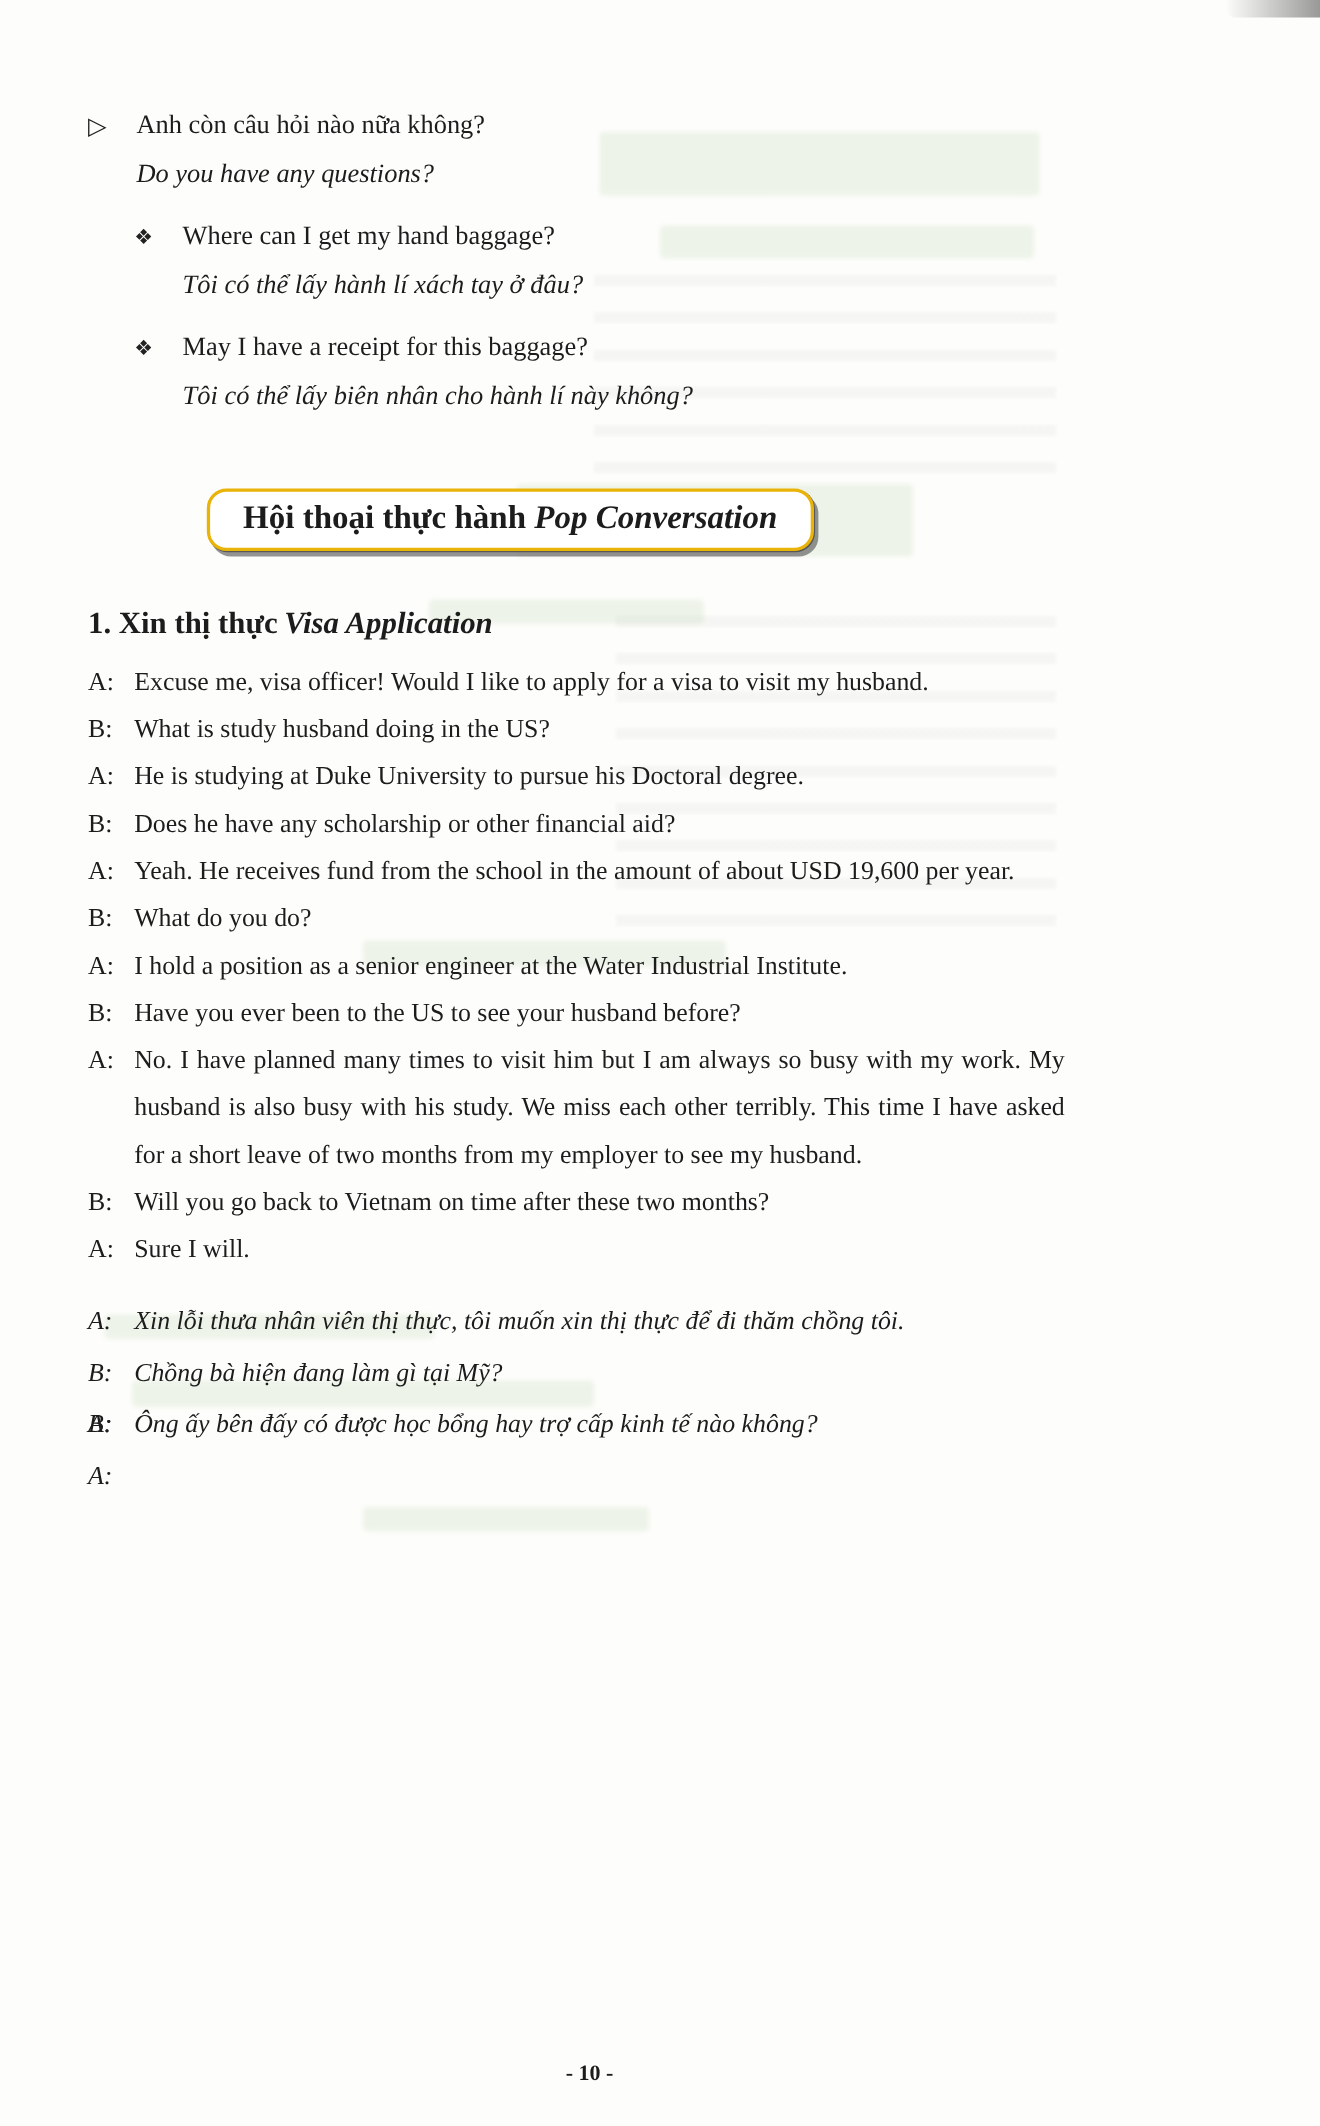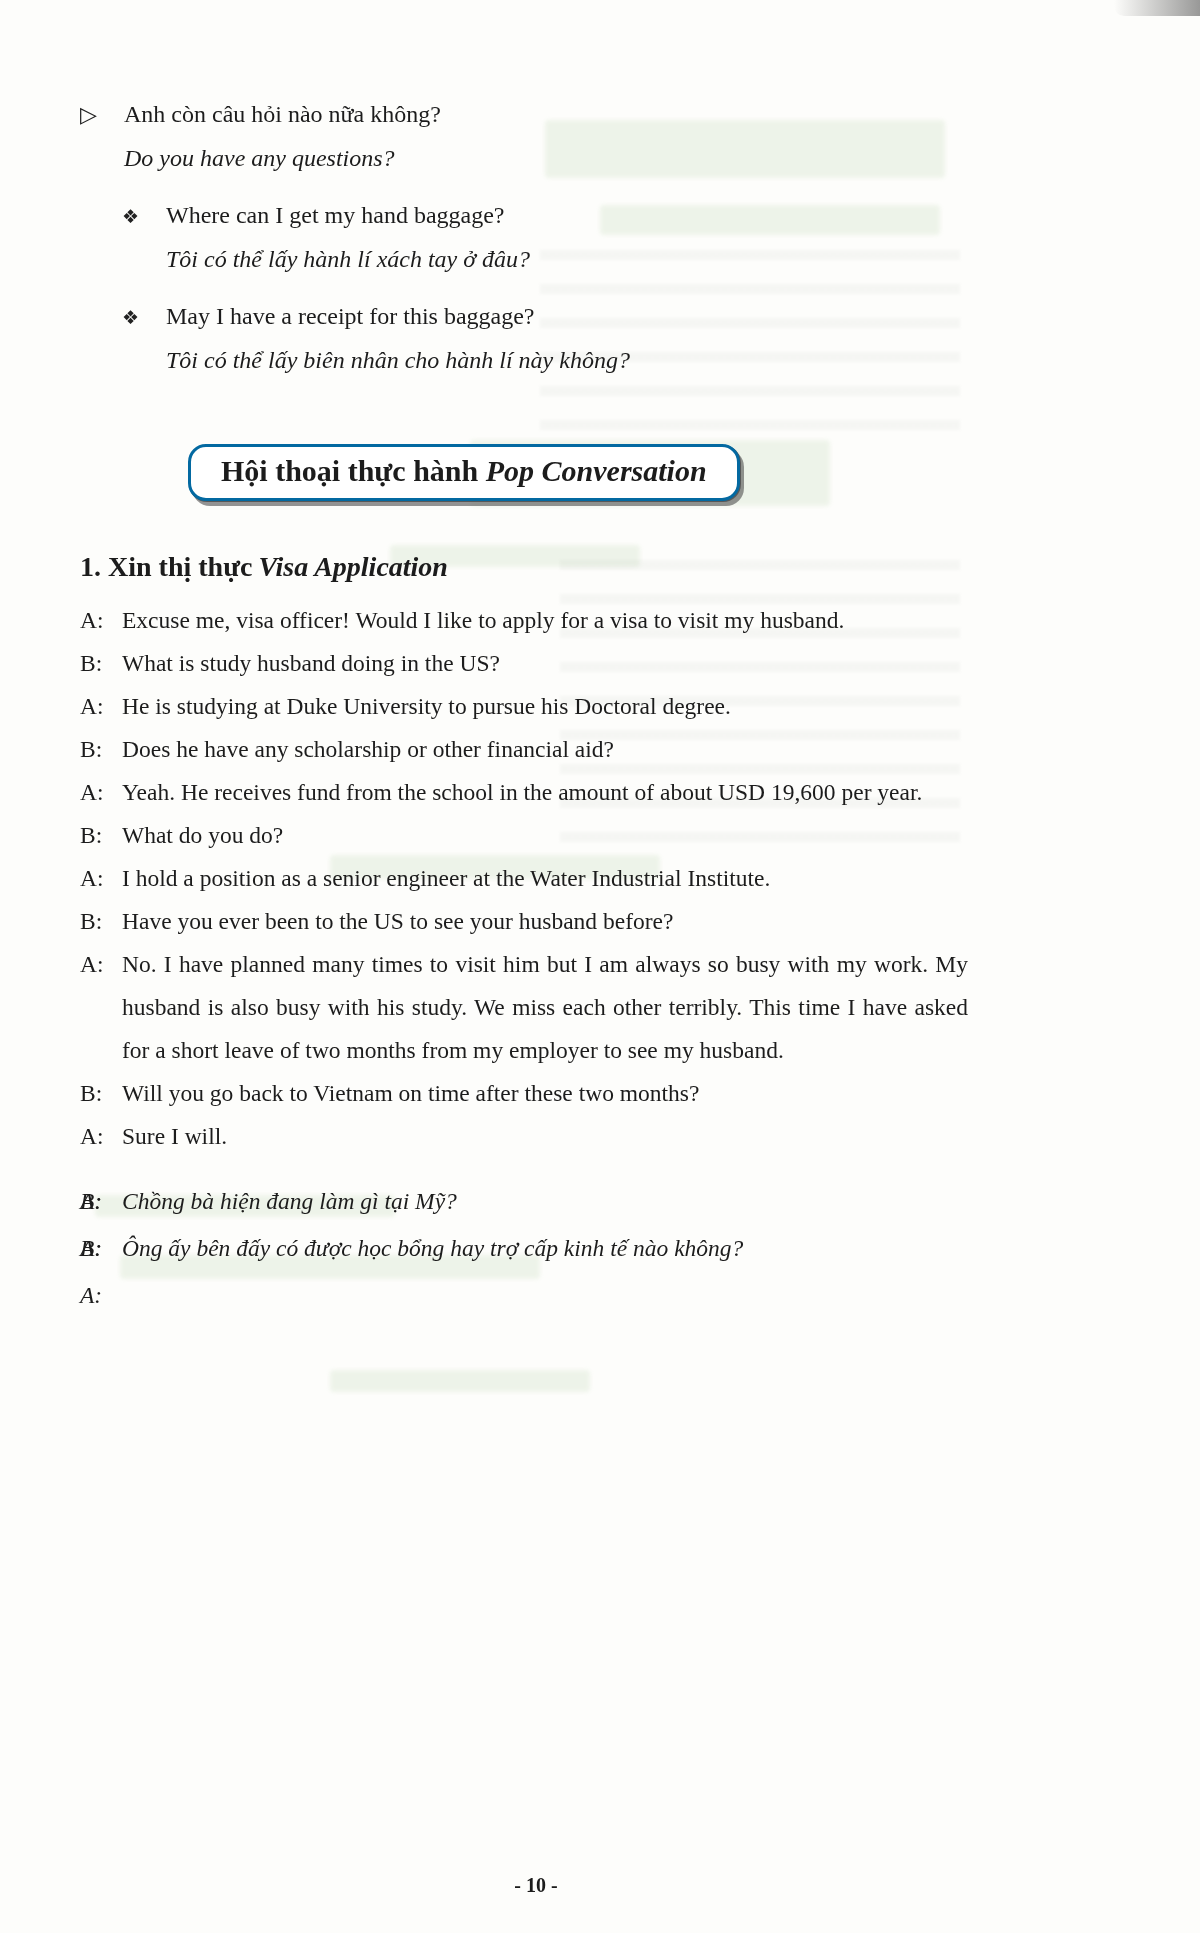--- a/index.html
+++ b/index.html
@@ -49,21 +49,21 @@
   .translation { font-style: italic; }
   .intro-q { position: relative; padding-left: 44px; margin-top: 13px; }
   .intro-questions { margin-left: 42px; }
   .intro-q .marker { position: absolute; left: 0; top: 2px; font-size: 19px; color: #222; }
 
   
   .banner-row { margin: 62px 0 0 108px; }
   .banner {
     display: inline-block;
     background: #fff;
-    border: 3px solid #0369a1;
+    border: 3px solid #eab308;
     border-radius: 18px;
     padding: 7px 30px 10px 30px;
     box-shadow: 4px 5px 0 rgba(90,90,90,.65), 1px 1px 0 #555;
     font-size: 30px;
     font-weight: bold;
   }
   .banner .banner-sub { font-style: italic; font-weight: bold; }
 
   
   .lesson-title { margin-top: 50px; font-size: 28px; }
@@ -195,20 +195,21 @@
         <div class="dline">
           <span class="speaker">A:</span>
           <span>Sure I will.</span>
         </div>
       </div>
 
     <div class="dialogue dialogue-vi">
 
         <div class="dline">
           <span class="speaker">A:</span>
+          <span>Xin lỗi thưa nhân viên thị thực, tôi muốn xin thị thực để đi thăm chồng tôi.</span>
         </div>
 
         <div class="dline">
           <span class="speaker">B:</span>
           <span>Chồng bà hiện đang làm gì tại Mỹ?</span>
         </div>
 
         <div class="dline">
           <span class="speaker">A:</span>
         </div>

